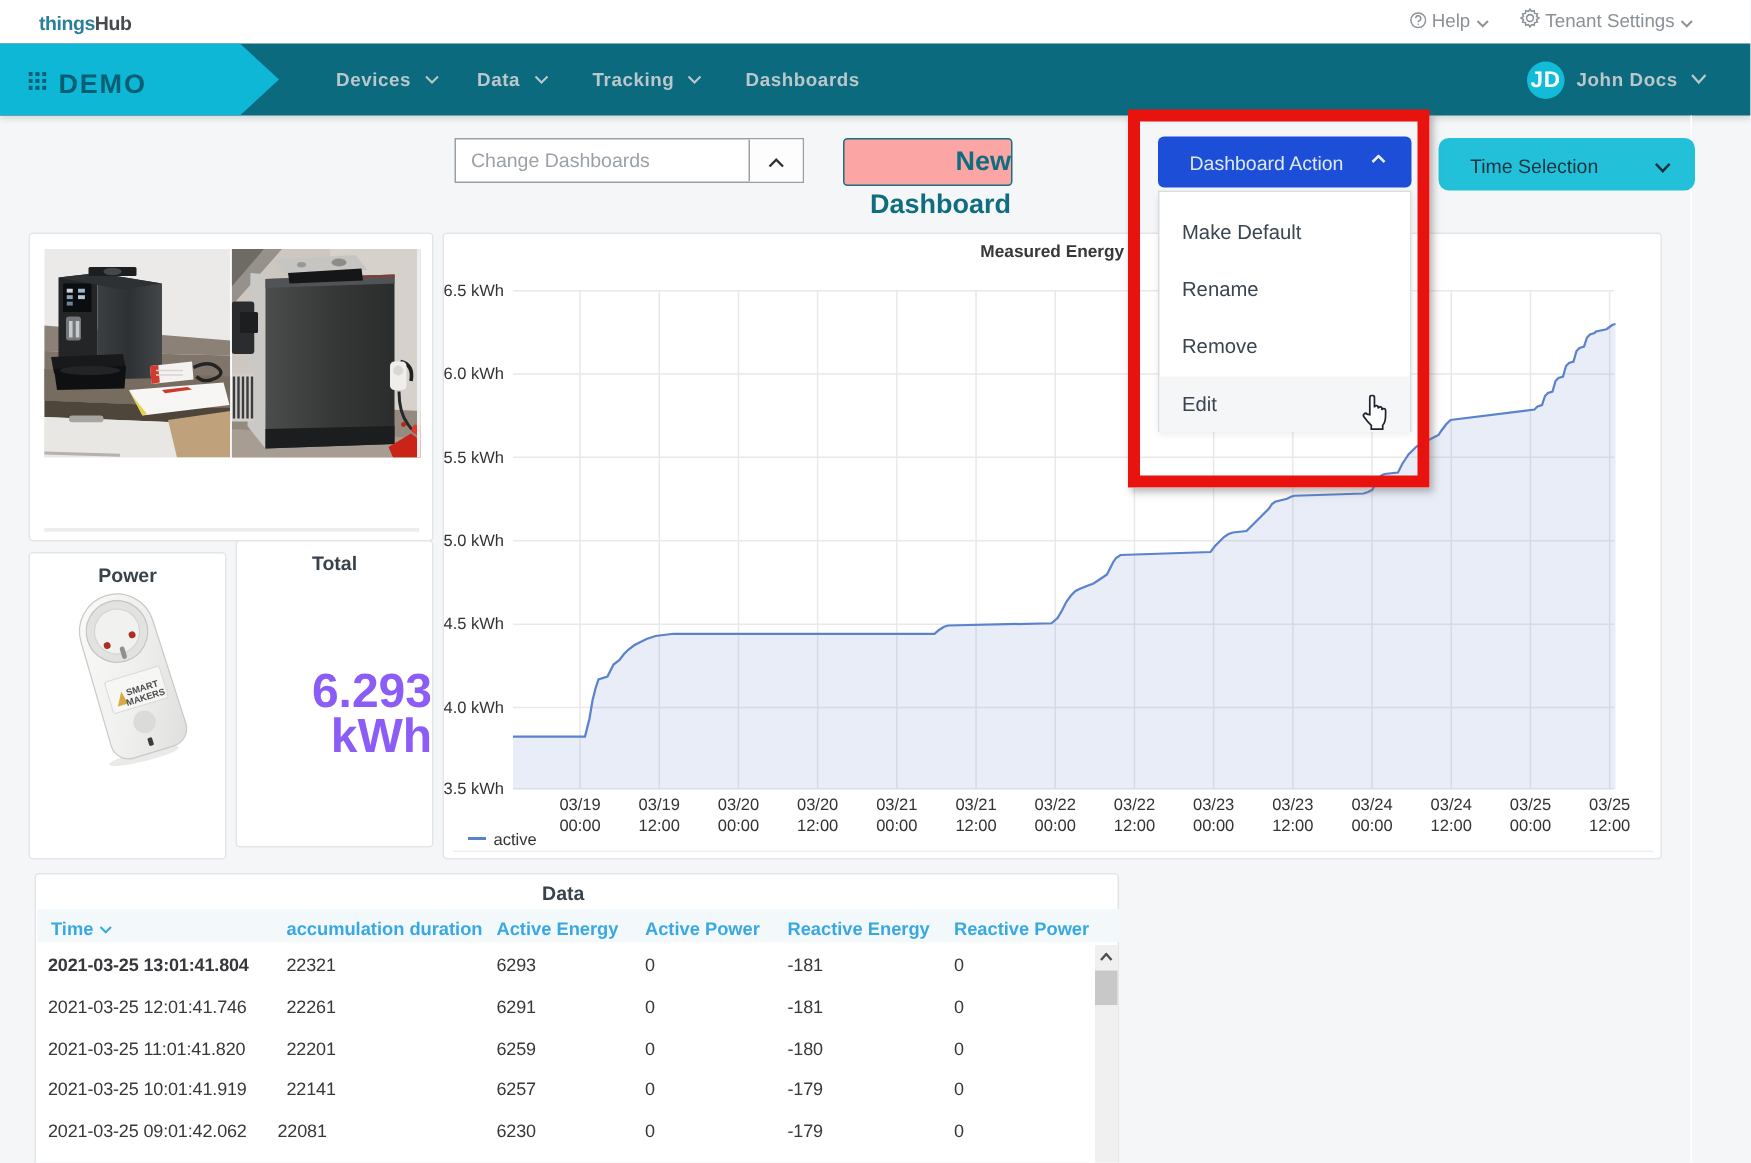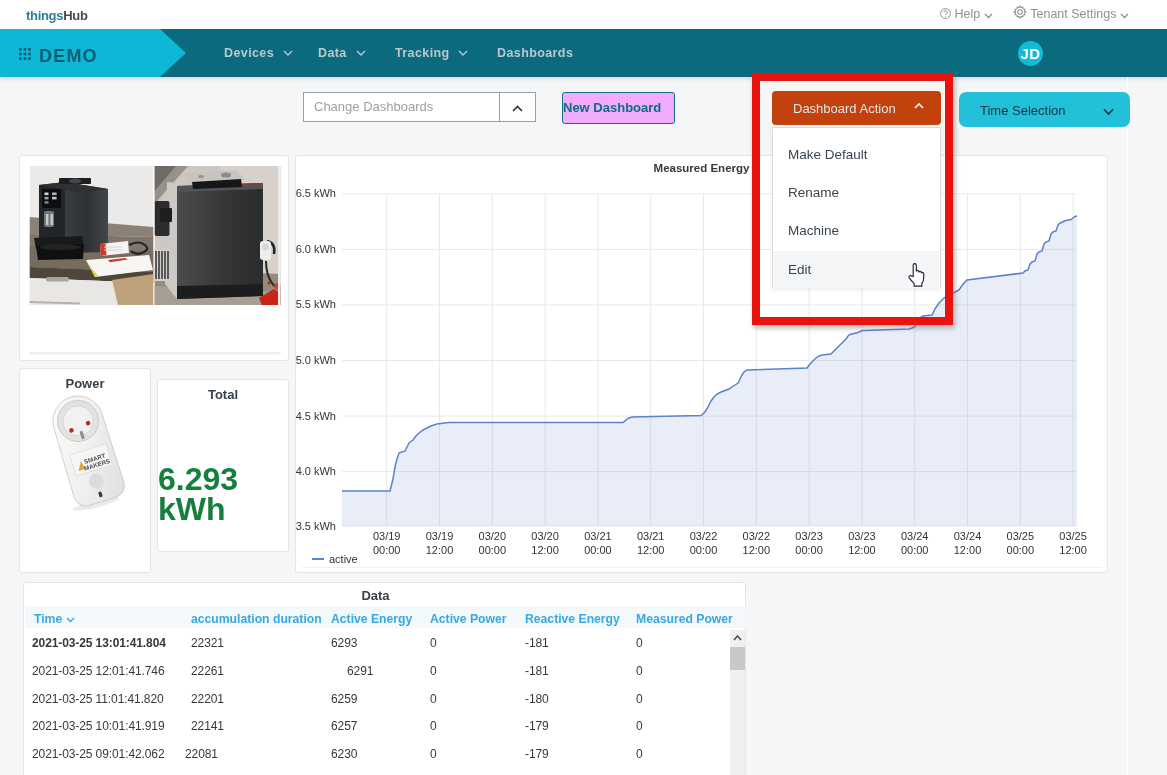--- a/index.html
+++ b/index.html
@@ -21,21 +21,21 @@
 #demo { position:absolute; left:39px; top:17px; font-size:18px; font-weight:bold; letter-spacing:1.2px; color:#0a5e74; }
 .navitem { position:absolute; top:0; height:48px; line-height:48px; color:#bac8cc; font-size:12.5px; font-weight:bold; letter-spacing:0.4px; }
 .navitem .chev { margin-left:5px; }
 #avatar { position:absolute; left:1018px; top:12px; width:25px; height:25px; border-radius:50%; background:#12bcd9; color:#fff; font-size:15px; font-weight:bold; text-align:center; line-height:25px; letter-spacing:0.5px; }
 
 
 #h1 { position:absolute; left:21px; top:99px; font-size:23px; font-weight:400; letter-spacing:0.1px; color:#55595f; }
 #combo { position:absolute; left:303px; top:92px; width:233px; height:30px; background:#fff; border:1px solid #989fa5; }
 #combo .ph { position:absolute; left:10px; top:0; line-height:28px; font-size:13px; color:#9ba1a7; }
 #combo .btn { position:absolute; right:0; top:0; width:36px; height:28px; border-left:1px solid #989fa5; background:#fdfdfd; text-align:center; }
-#newdash { position:absolute; left:562px; top:92px; width:113px; height:32px; background:#f0abfc; border:1.5px solid #17707f; border-radius:3px; color:#0f6d80; font-size:13px; font-weight:bold; text-align:left; line-height:29px; }
+#newdash { position:absolute; left:562px; top:92px; width:113px; height:32px; background:#fca5a5; border:1.5px solid #17707f; border-radius:3px; color:#0f6d80; font-size:18px; font-weight:bold; text-align:right; line-height:29px; }
 #timesel { position:absolute; left:959px; top:92px; width:171px; height:35px; background:#23c1d9; border-radius:7px; color:#17333f; font-size:13px; font-weight:normal; }
 
 
 .card { position:absolute; background:#fff; border:1px solid #e3e6e9; border-radius:3px; }
 .cardtitle { font-weight:bold; font-size:13px; color:#37424a; text-align:center; }
 
 
 #tablecard { left:23px; top:582px; width:723px; height:200px; }
 .trow { position:absolute; left:0; width:100%; height:20px; font-size:12px; letter-spacing:-0.1px; color:#37383b; }
 .tcol { position:absolute; white-space:nowrap; }
@@ -88,20 +88,23 @@
             <path d="M1 1 L5 5 L9 1"></path>
           </svg></span></div>
     <div class="navitem" style="left:318px;">Data <span class="chev"><svg width="10" height="7" viewBox="0 0 10 7" fill="none" stroke="#bac8cc" stroke-width="1.4">
             <path d="M1 1 L5 5 L9 1"></path>
           </svg></span></div>
     <div class="navitem" style="left:395px;">Tracking <span class="chev"><svg width="10" height="7" viewBox="0 0 10 7" fill="none" stroke="#bac8cc" stroke-width="1.4">
             <path d="M1 1 L5 5 L9 1"></path>
           </svg></span></div>
     <div class="navitem" style="left:497px;">Dashboards</div>
     <div id="avatar">JD</div>
+    <div class="navitem" style="left:1051px;">John Docs <span class="chev"><svg width="11" height="8" viewBox="0 0 11 8" fill="none" stroke="#bac8cc" stroke-width="1.5">
+            <path d="M1 1 L5.5 6 L10 1"></path>
+          </svg></span></div>
   </div>
 
   <div style="position:absolute;left:1127px;top:77px;width:1px;height:698px;background:#ffffff;"></div>
   <div id="combo">
     <div class="ph">Change Dashboards</div>
     <div class="btn"><svg style="margin-top:12px" width="11" height="7" viewBox="0 0 11 7" fill="none" stroke="#333" stroke-width="1.6">
           <path d="M1 6 L5.5 1.5 L10 6"></path>
         </svg></div>
   </div>
   <div id="newdash">New Dashboard</div>
@@ -243,23 +246,23 @@
         <rect x="40" y="76" width="38" height="22" rx="1.5" fill="#f6f6f4" stroke="#dadad8" stroke-width="0.7"></rect>
         <polygon points="44,94 49,85 51,94" fill="#d8a93c"></polygon>
         <text x="52" y="89" font-size="6.2" font-weight="bold" fill="#4c4c4e" font-family="Liberation Sans, sans-serif">SMART</text>
         <text x="50" y="95.5" font-size="6.2" font-weight="bold" fill="#4c4c4e" font-family="Liberation Sans, sans-serif">MAKERS</text>
         <circle cx="58" cy="109" r="7.5" fill="#dbdbd9"></circle>
         <rect x="56.4" y="120" width="3.2" height="5.5" rx="1" fill="#3a3a3a"></rect>
       </g>
     </svg>
   </div>
 
-  <div class="card" style="left:157px;top:379px;width:132px;height:173px;">
+  <div class="card" style="left:157px;top:360px;width:132px;height:205px;">
     <div class="cardtitle" style="margin-top:7px;">Total</div>
-    <div style="position:absolute;left:0;top:84px;width:100%;text-align:left;font-size:32px;font-weight:bold;color:#15803d;line-height:30px;">6.293<br>kWh</div>
+    <div style="position:absolute;left:0;top:84px;width:100%;text-align:right;font-size:32px;font-weight:bold;color:#8b5cf6;line-height:30px;">6.293<br>kWh</div>
   </div>
 
   <div class="card" id="chartcard" style="left:295px;top:155px;width:813px;height:418px;">
     <div style="position:absolute;left:0;top:6px;width:100%;text-align:center;font-weight:bold;font-size:11.5px;color:#36383a;">Measured Energy</div>
     <svg style="position:absolute;left:0;top:0;" width="811" height="416" viewBox="0 0 811 416">
     <line x1="46" y1="37.8" x2="780" y2="37.8" stroke="#e9e9e9" stroke-width="1"></line>
     <line x1="46" y1="93.4" x2="780" y2="93.4" stroke="#e9e9e9" stroke-width="1"></line>
     <line x1="46" y1="148.9" x2="780" y2="148.9" stroke="#e9e9e9" stroke-width="1"></line>
     <line x1="46" y1="204.5" x2="780" y2="204.5" stroke="#e9e9e9" stroke-width="1"></line>
     <line x1="46" y1="260.1" x2="780" y2="260.1" stroke="#e9e9e9" stroke-width="1"></line>
@@ -325,33 +328,33 @@
   <div class="card" id="tablecard">
     <div class="cardtitle" style="position:absolute;left:0;top:5px;width:703px;">Data</div>
     <div style="position:absolute;left:1px;top:23px;width:721px;height:22px;background:#f3f8fb;"></div>
     <div class="thead" style="left:10px;">Time <svg width="9" height="6" viewBox="0 0 9 6" fill="none" stroke="#38a8e2" stroke-width="1.4">
           <path d="M1 1 L4.5 4.5 L8 1"></path>
         </svg></div>
     <div class="thead" style="left:167px;">accumulation duration</div>
     <div class="thead" style="left:307px;">Active Energy</div>
     <div class="thead" style="left:406px;">Active Power</div>
     <div class="thead" style="left:501px;">Reactive Energy</div>
-    <div class="thead" style="left:612px;">Measured Power</div>
+    <div class="thead" style="left:612px;">Reactive Power</div>
     <div class="trow" style="top:53px;">
         <span class="tcol" style="left:8px;font-weight:bold;">2021-03-25 13:01:41.804</span>
         <span class="tcol" style="left:167px;">22321</span>
         <span class="tcol" style="left:307px;">6293</span>
         <span class="tcol" style="left:406px;">0</span>
         <span class="tcol" style="left:501px;">-181</span>
         <span class="tcol" style="left:612px;">0</span>
       </div>
     <div class="trow" style="top:81px;">
         <span class="tcol" style="left:8px;">2021-03-25 12:01:41.746</span>
         <span class="tcol" style="left:167px;">22261</span>
-        <span class="tcol" style="left:307px;margin-left:16px;">6291</span>
+        <span class="tcol" style="left:307px;">6291</span>
         <span class="tcol" style="left:406px;">0</span>
         <span class="tcol" style="left:501px;">-181</span>
         <span class="tcol" style="left:612px;">0</span>
       </div>
     <div class="trow" style="top:109px;">
         <span class="tcol" style="left:8px;">2021-03-25 11:01:41.820</span>
         <span class="tcol" style="left:167px;">22201</span>
         <span class="tcol" style="left:307px;">6259</span>
         <span class="tcol" style="left:406px;">0</span>
         <span class="tcol" style="left:501px;">-180</span>
@@ -374,30 +377,30 @@
         <span class="tcol" style="left:612px;">0</span>
       </div>
     <div style="position:absolute;left:706px;top:47px;width:15px;height:153px;background:#f0f0f0;">
       <svg style="position:absolute;left:3px;top:5px;" width="9" height="6" viewBox="0 0 9 6" fill="none" stroke="#505050" stroke-width="1.6">
           <path d="M1 5 L4.5 1 L8 5"></path>
         </svg>
       <div style="position:absolute;left:0;top:17px;width:15px;height:23px;background:#c8c8c8;"></div>
     </div>
   </div>
 
-  <div id="ddbtn" style="position:absolute;left:772px;top:91px;width:169px;height:34px;background:#c2410c;border-radius:4px;">
+  <div id="ddbtn" style="position:absolute;left:772px;top:91px;width:169px;height:34px;background:#1d4ed8;border-radius:4px;">
     <span style="position:absolute;left:21px;top:10px;color:#dde9eb;font-size:13px;">Dashboard Action</span>
     <svg style="position:absolute;left:142px;top:12px;" width="10" height="6" viewBox="0 0 10 6" fill="none" stroke="#e8f1f2" stroke-width="1.7">
         <path d="M1 5 L5 1 L9 5"></path>
       </svg>
   </div>
   <div id="dropdown" style="position:absolute;left:772px;top:127px;width:169px;height:161px;background:#fff;border:1px solid #d9dde0;box-shadow:0 2px 5px rgba(0,0,0,0.08);">
     <div style="position:absolute;left:15px;top:19px;font-size:13.5px;color:#3a4550;">Make Default</div>
     <div style="position:absolute;left:15px;top:57px;font-size:13.5px;color:#3a4550;">Rename</div>
-    <div style="position:absolute;left:15px;top:95px;font-size:13.5px;color:#3a4550;">Machine</div>
+    <div style="position:absolute;left:15px;top:95px;font-size:13.5px;color:#3a4550;">Remove</div>
     <div style="position:absolute;left:0;top:123px;width:100%;height:37px;background:#f5f6f7;"></div>
     <div style="position:absolute;left:15px;top:134px;font-size:13.5px;color:#3a4550;">Edit</div>
     <svg style="position:absolute;left:134px;top:135px;" width="20" height="25" viewBox="0 0 20 25">
       <path d="M6.2 13.5 L6.2 2.2 a1.55 1.55 0 0 1 3.1 0 L9.3 8.6 a1.25 1.25 0 0 1 2.5 0.1 l0 0.7 a1.25 1.25 0 0 1 2.5 0.25 l0 0.7 a1.25 1.25 0 0 1 2.45 0.35 L16.7 14.5 q-0.1 4.2 -1.9 6 l0 2.6 l-7.6 0 l0 -2.5 q-2.9 -2.9 -4.9 -5.8 a1.35 1.35 0 0 1 2.1 -1.7 z" fill="#fff" stroke="#1f2430" stroke-width="1.15"></path>
     </svg>
   </div>
   <div id="redbox" style="position:absolute;left:752px;top:73px;width:201px;height:252px;border:8px solid #e8130e;box-shadow:2px 3px 5px rgba(110,110,110,0.5);"></div>
 
 </div>
 

